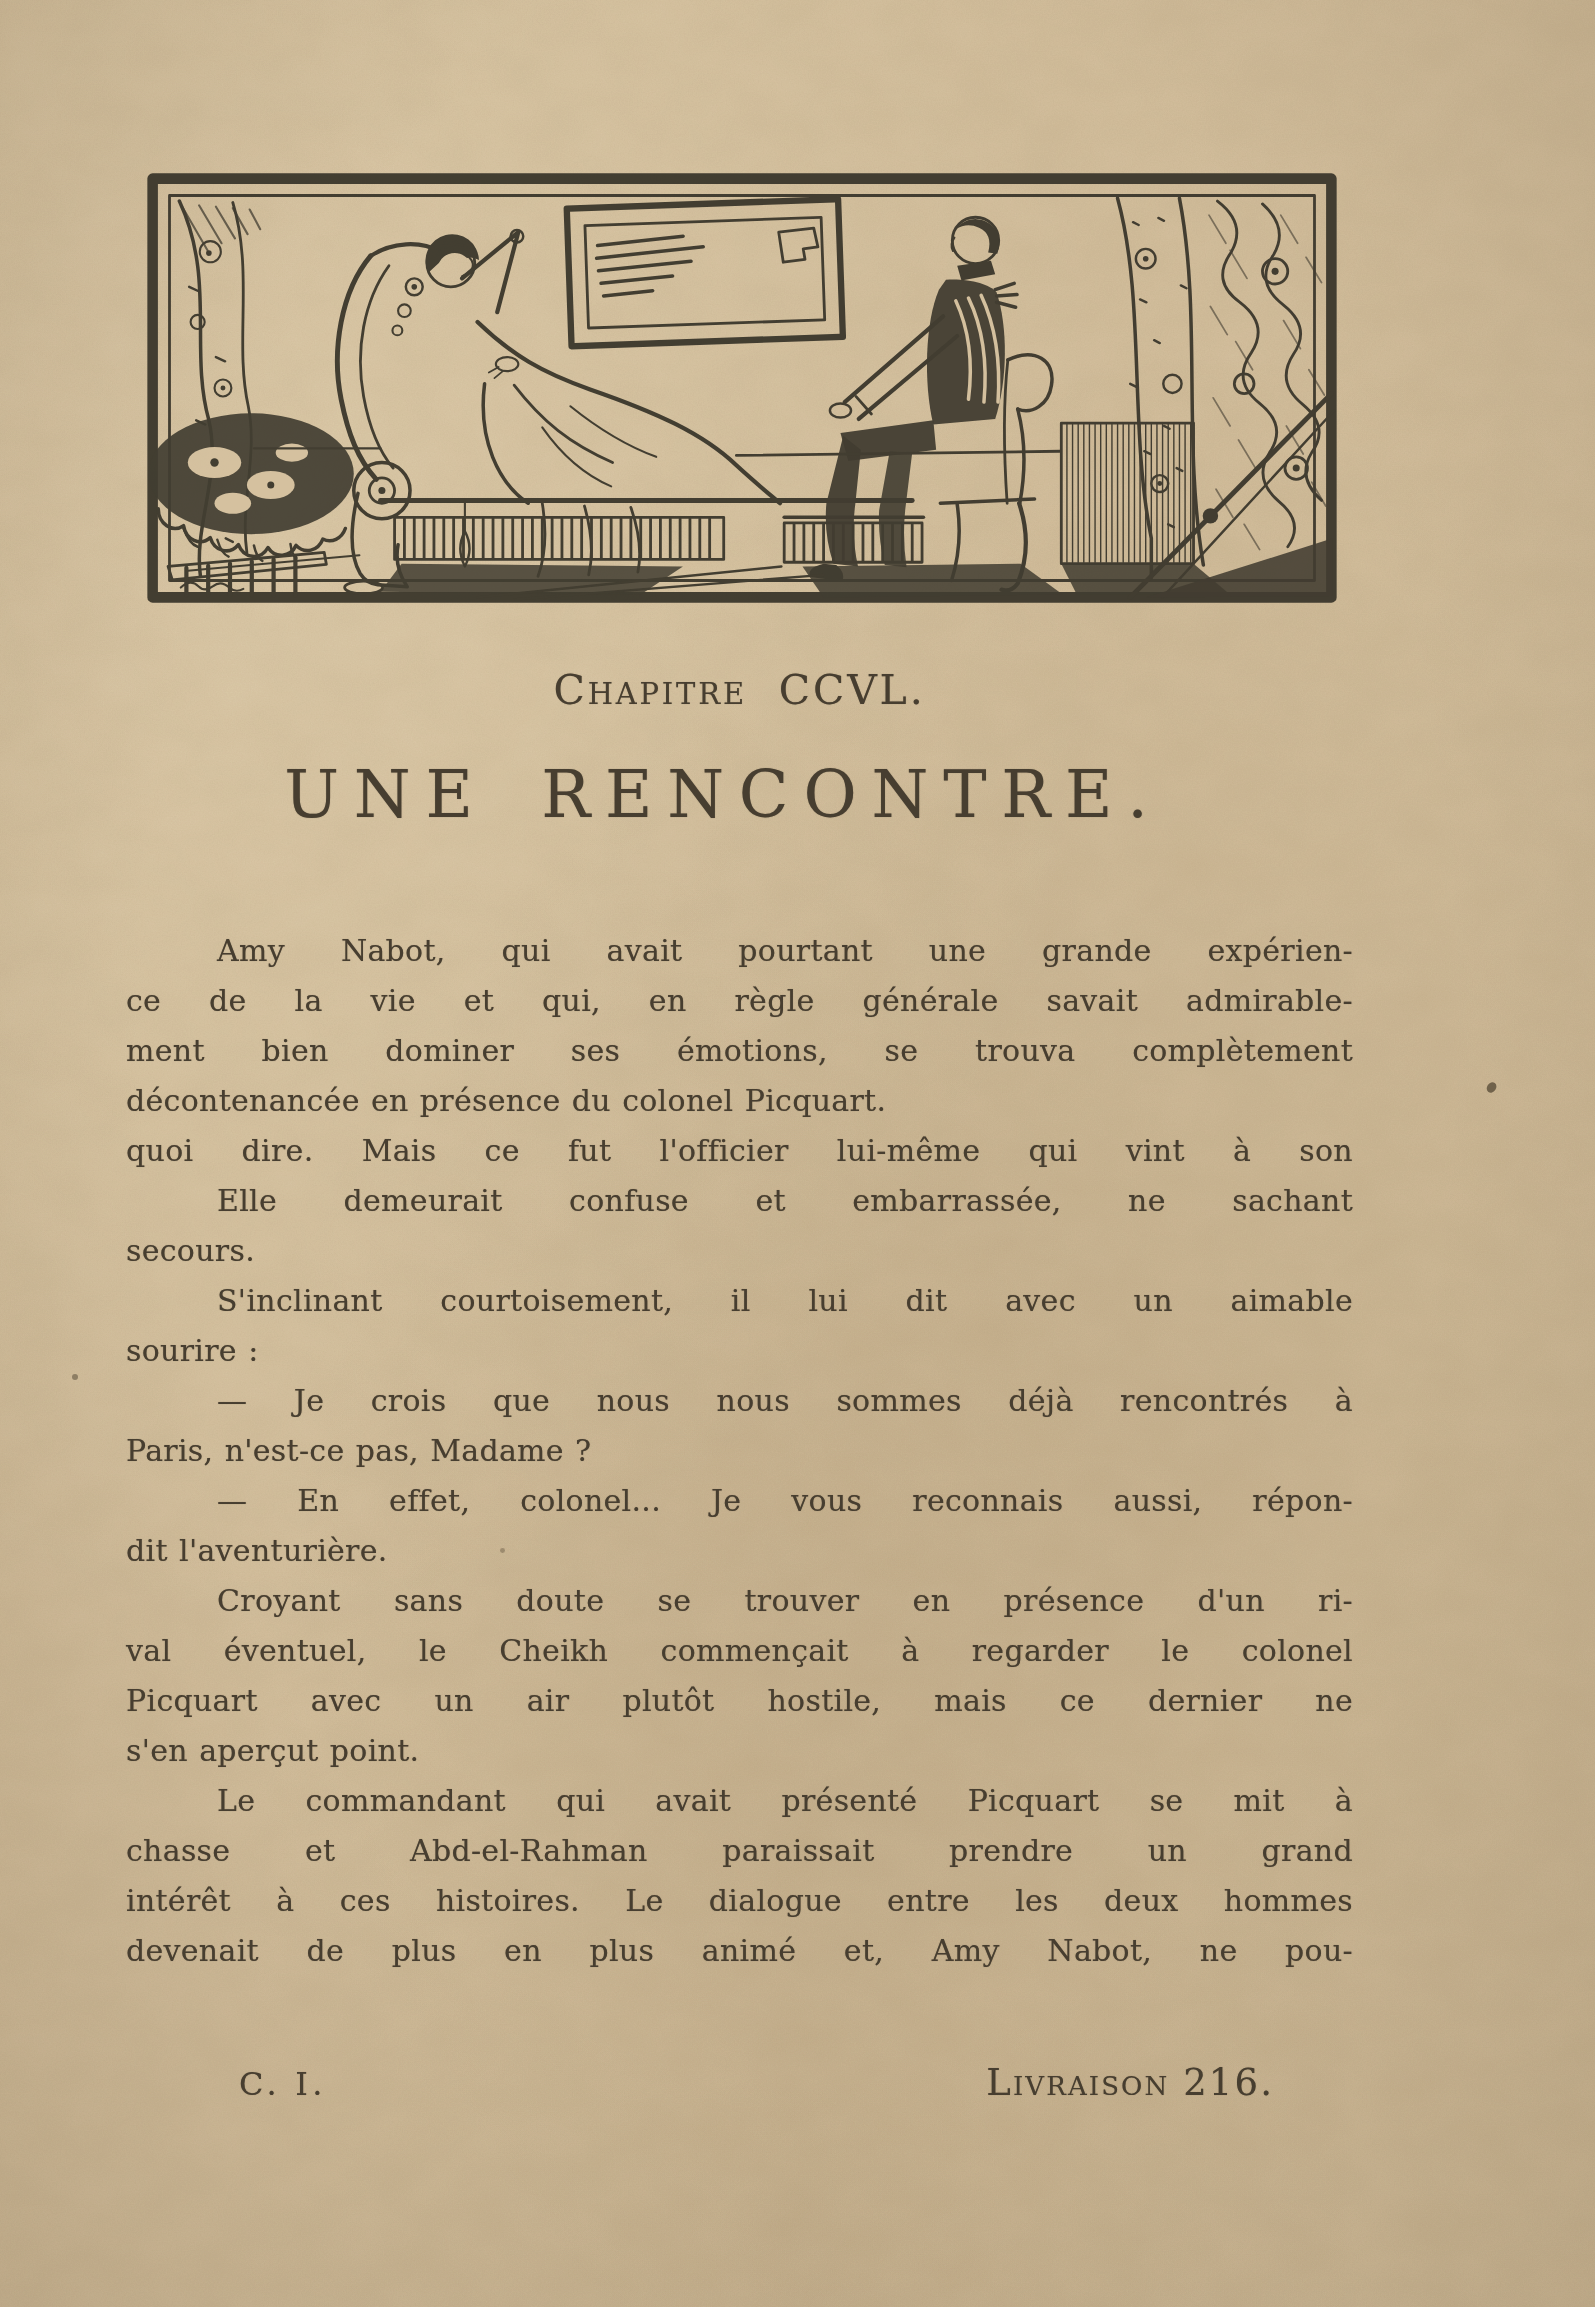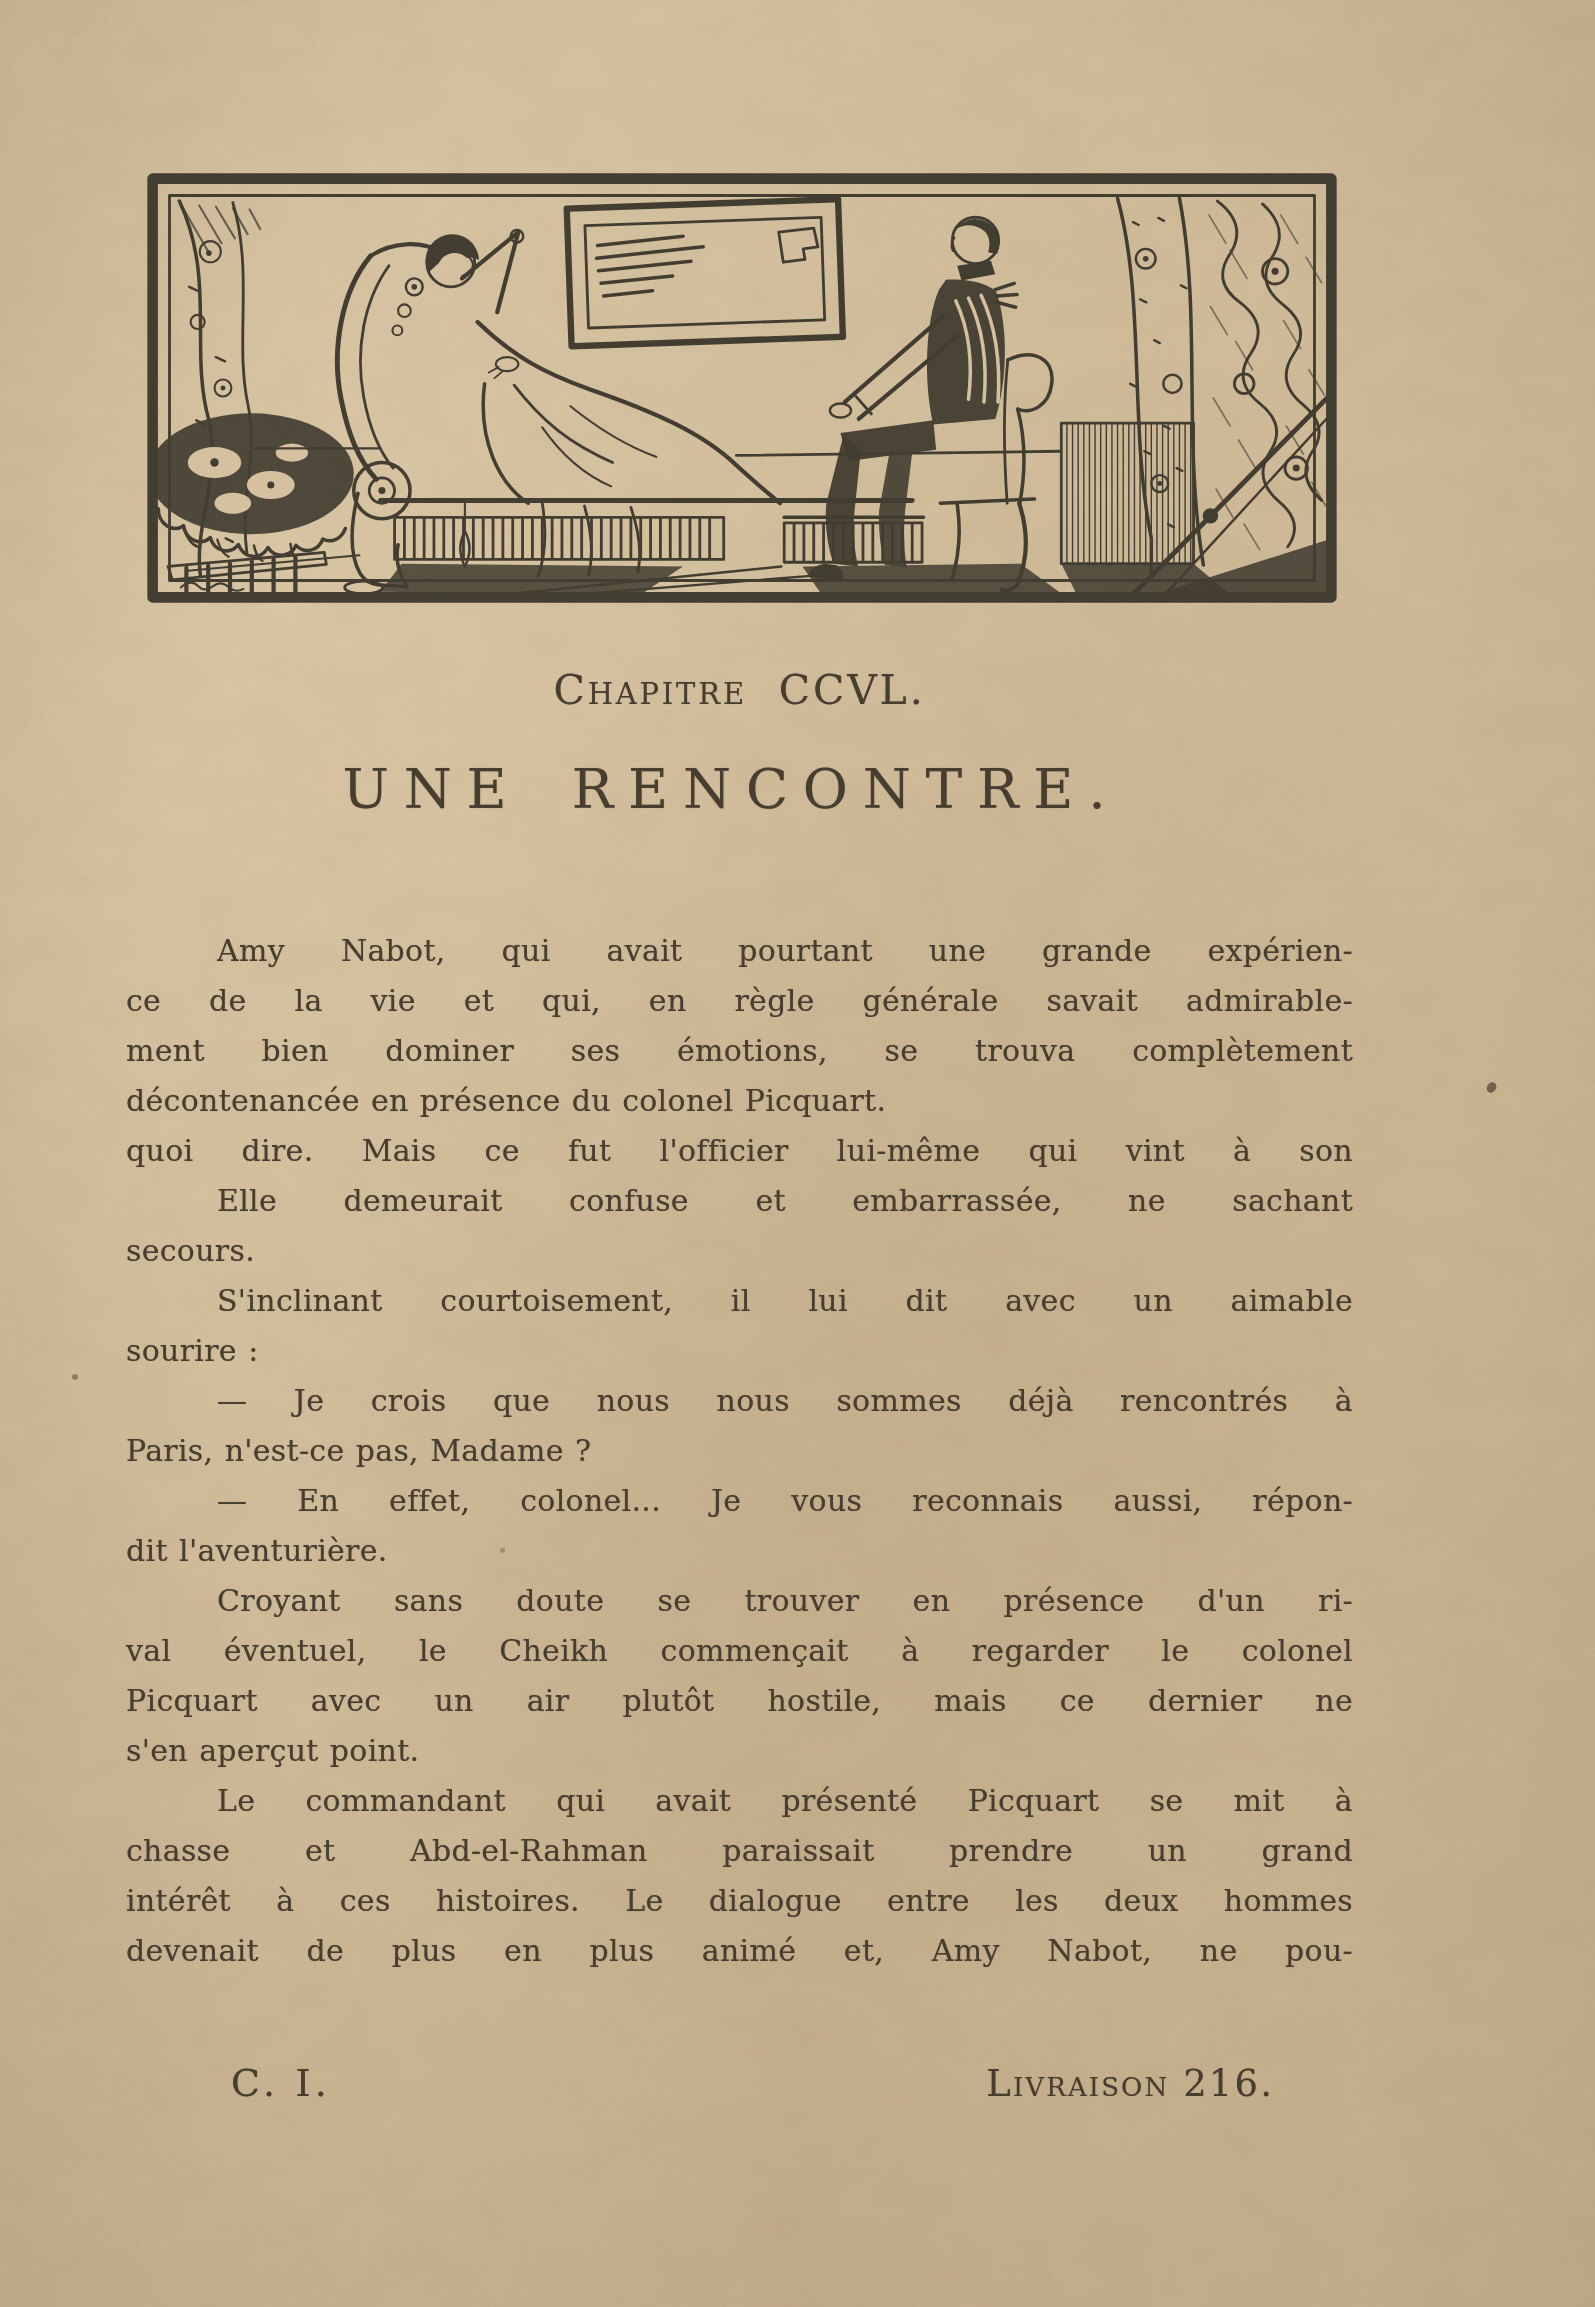--- a/index.html
+++ b/index.html
@@ -39,23 +39,23 @@
   .chapter-line{
     position:absolute;left:126px;top:666px;width:1227px;
     text-align:center;
     font-size:41px;letter-spacing:2.8px;
     color:var(--ink,#463e31);
     text-shadow:0 0 0.8px rgba(60,50,35,.45);
   }
   .chapter-line .sc{font-variant:small-caps;}
   .chapter-line .num{margin-left:32px;}
   .page-title{
-    position:absolute;left:118px;top:757px;width:1227px;
+    position:absolute;left:110px;top:757px;width:1227px;
     text-align:center;
-    font-size:55px;letter-spacing:14.8px;word-spacing:18px;
+    font-size:65px;letter-spacing:14.8px;word-spacing:18px;
     color:var(--ink,#463e31);
     text-shadow:0 0 1px rgba(60,50,35,.45);
   }
 
   
   .bodytext{
     position:absolute;left:126px;top:926px;width:1227px;
     font-size:30px;line-height:50px;
     letter-spacing:0.3px;word-spacing:1.4px;
     color:var(--ink,#463e31);
@@ -66,21 +66,21 @@
   .pline.first{padding-left:91px;}
 
   
   .footerline{
     position:absolute;left:126px;top:2061px;width:1227px;
     display:flex;justify-content:space-between;align-items:baseline;
     box-sizing:border-box;padding-left:105px;padding-right:79px;
     color:var(--ink,#463e31);
     text-shadow:0 0 0.8px rgba(60,50,35,.45);
   }
-  .footerline .sig{font-size:38px;letter-spacing:4.2px;}
+  .footerline .sig{font-size:32px;letter-spacing:4.2px;margin-left:8px;}
   .footerline .livr{font-size:37px;font-variant:small-caps;letter-spacing:2.1px;}
 
   
   .speck{position:absolute;background:#5a4e3a;border-radius:50%;pointer-events:none;}
   .speck.s1{left:1487px;top:1082px;width:9px;height:11.2px;transform:rotate(35deg);opacity:.8;}
   .speck.s2{left:72px;top:1374px;width:6.3px;height:6.3px;opacity:.55;}
   .speck.s3{left:500px;top:1548px;width:4.9px;height:4.9px;opacity:.4;}
 </style>
 </head>
 <body>

